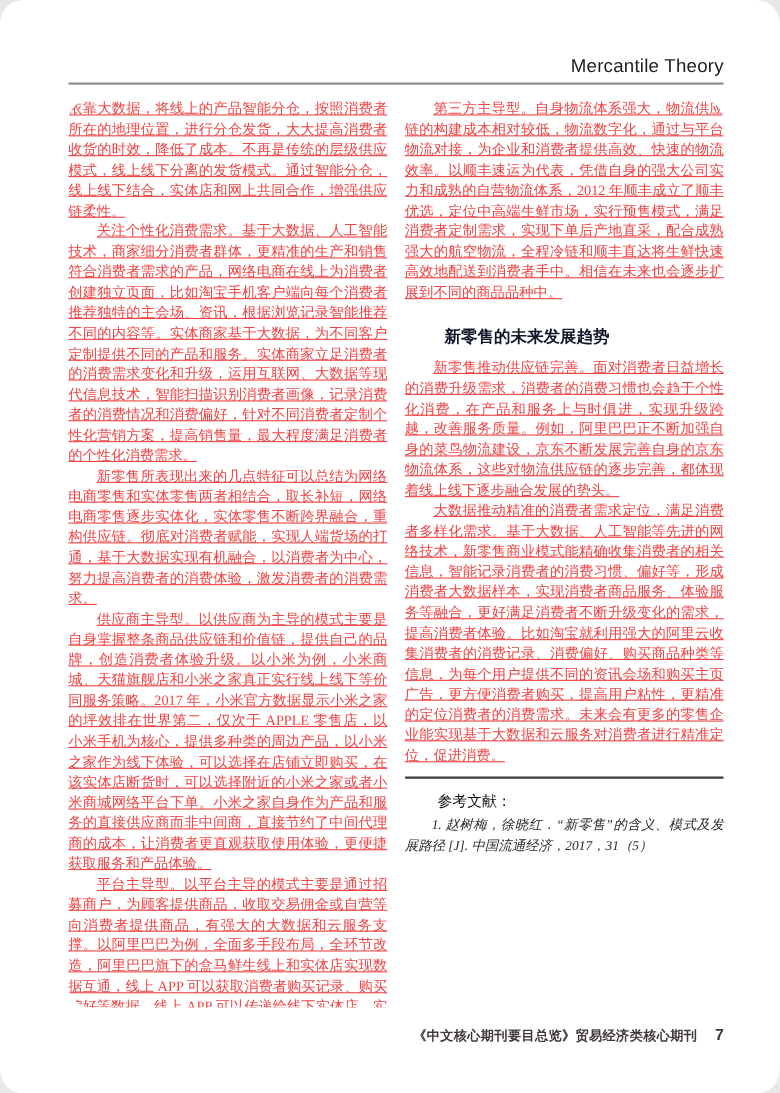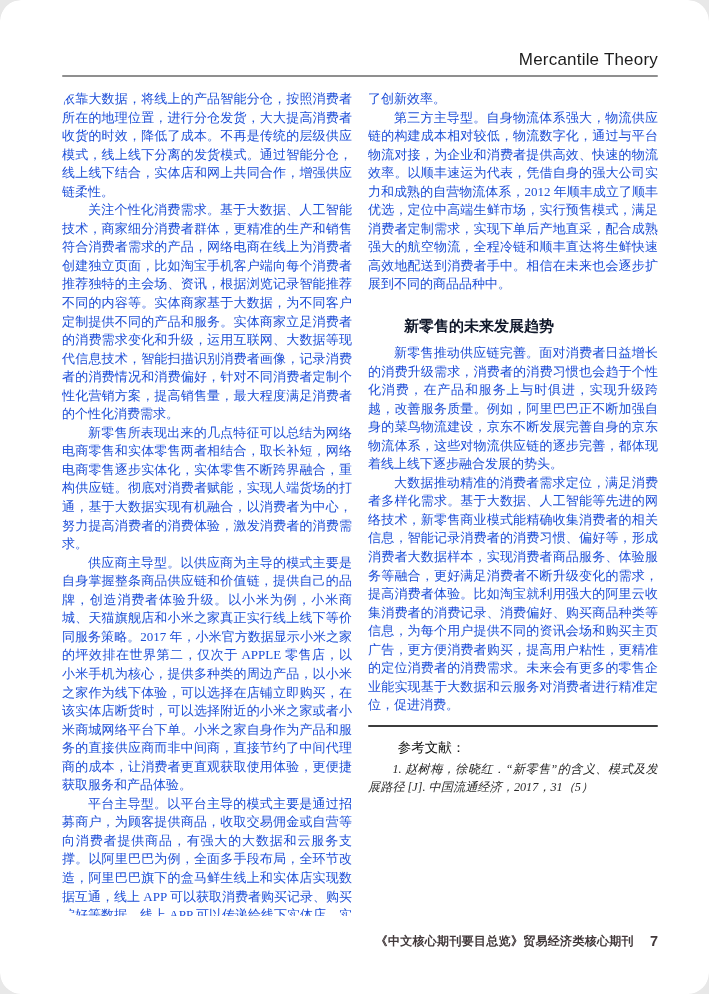--- a/index.html
+++ b/index.html
@@ -42,21 +42,22 @@
     height: 826px;
     overflow: hidden;
   }
   .col { width: 290px; }
 
   .col p.body {
     font-size: 13px;
     line-height: 18.55px;
     text-align: justify;
     text-justify: inter-character;
-    color: #1d4ed8;
+    color: #ef4444;
+    text-decoration: underline;
   }
   .col p.indent { text-indent: 2em; }
 
   h2.section-heading {
     font-family: "Liberation Sans", sans-serif;
     font-size: 15px;
     font-weight: bold;
     color: #0f172a;
     text-indent: 2.4em;
     margin: 22px 0 8px 0;
@@ -123,21 +124,20 @@
 
     <div class="col">
       <p class="body">依靠大数据，将线上的产品智能分仓，按照消费者所在的地理位置，进行分仓发货，大大提高消费者收货的时效，降低了成本。不再是传统的层级供应模式，线上线下分离的发货模式。通过智能分仓，线上线下结合，实体店和网上共同合作，增强供应链柔性。</p>
       <p class="body indent">关注个性化消费需求。基于大数据、人工智能技术，商家细分消费者群体，更精准的生产和销售符合消费者需求的产品，网络电商在线上为消费者创建独立页面，比如淘宝手机客户端向每个消费者推荐独特的主会场、资讯，根据浏览记录智能推荐不同的内容等。实体商家基于大数据，为不同客户定制提供不同的产品和服务。实体商家立足消费者的消费需求变化和升级，运用互联网、大数据等现代信息技术，智能扫描识别消费者画像，记录消费者的消费情况和消费偏好，针对不同消费者定制个性化营销方案，提高销售量，最大程度满足消费者的个性化消费需求。</p>
       <p class="body indent">新零售所表现出来的几点特征可以总结为网络电商零售和实体零售两者相结合，取长补短，网络电商零售逐步实体化，实体零售不断跨界融合，重构供应链。彻底对消费者赋能，实现人端货场的打通，基于大数据实现有机融合，以消费者为中心，努力提高消费者的消费体验，激发消费者的消费需求。</p>
       <p class="body indent">供应商主导型。以供应商为主导的模式主要是自身掌握整条商品供应链和价值链，提供自己的品牌，创造消费者体验升级。以小米为例，小米商城、天猫旗舰店和小米之家真正实行线上线下等价同服务策略。2017 年，小米官方数据显示小米之家的坪效排在世界第二，仅次于 APPLE 零售店，以小米手机为核心，提供多种类的周边产品，以小米之家作为线下体验，可以选择在店铺立即购买，在该实体店断货时，可以选择附近的小米之家或者小米商城网络平台下单。小米之家自身作为产品和服务的直接供应商而非中间商，直接节约了中间代理商的成本，让消费者更直观获取使用体验，更便捷获取服务和产品体验。</p>
       <p class="body indent">平台主导型。以平台主导的模式主要是通过招募商户，为顾客提供商品，收取交易佣金或自营等向消费者提供商品，有强大的大数据和云服务支撑。以阿里巴巴为例，全面多手段布局，全环节改造，阿里巴巴旗下的盒马鲜生线上和实体店实现数据互通，线上 APP 可以获取消费者购买记录、购买偏好等数据，线上 APP 可以传递给线下实体店，实行线上线下打通。实体店根据顾客下单信息进行商品种类、地理位置信息等订单分配后传递给拣货员，打包交由配送人员后派送。阿里云以强大的数据运算为基础，为平台交易、物流系统进行运算，降低了成本，提高</p>
     </div>
 
     <div class="col">
-      <p class="body">了创新效率。</p>
       <p class="body indent">第三方主导型。自身物流体系强大，物流供应链的构建成本相对较低，物流数字化，通过与平台物流对接，为企业和消费者提供高效、快速的物流效率。以顺丰速运为代表，凭借自身的强大公司实力和成熟的自营物流体系，2012 年顺丰成立了顺丰优选，定位中高端生鲜市场，实行预售模式，满足消费者定制需求，实现下单后产地直采，配合成熟强大的航空物流，全程冷链和顺丰直达将生鲜快速高效地配送到消费者手中。相信在未来也会逐步扩展到不同的商品品种中。</p>
       <h2 class="section-heading">新零售的未来发展趋势</h2>
       <p class="body indent">新零售推动供应链完善。面对消费者日益增长的消费升级需求，消费者的消费习惯也会趋于个性化消费，在产品和服务上与时俱进，实现升级跨越，改善服务质量。例如，阿里巴巴正不断加强自身的菜鸟物流建设，京东不断发展完善自身的京东物流体系，这些对物流供应链的逐步完善，都体现着线上线下逐步融合发展的势头。</p>
       <p class="body indent">大数据推动精准的消费者需求定位，满足消费者多样化需求。基于大数据、人工智能等先进的网络技术，新零售商业模式能精确收集消费者的相关信息，智能记录消费者的消费习惯、偏好等，形成消费者大数据样本，实现消费者商品服务、体验服务等融合，更好满足消费者不断升级变化的需求，提高消费者体验。比如淘宝就利用强大的阿里云收集消费者的消费记录、消费偏好、购买商品种类等信息，为每个用户提供不同的资讯会场和购买主页广告，更方便消费者购买，提高用户粘性，更精准的定位消费者的消费需求。未来会有更多的零售企业能实现基于大数据和云服务对消费者进行精准定位，促进消费。</p>
 
       <div class="refs-top-rule"></div>
       <div class="references-heading">参考文献：</div>
       <p class="reference-item">1. 赵树梅，徐晓红．“新零售”的含义、模式及发展路径 [J]. 中国流通经济，2017，31（5）</p>
 
     </div>

